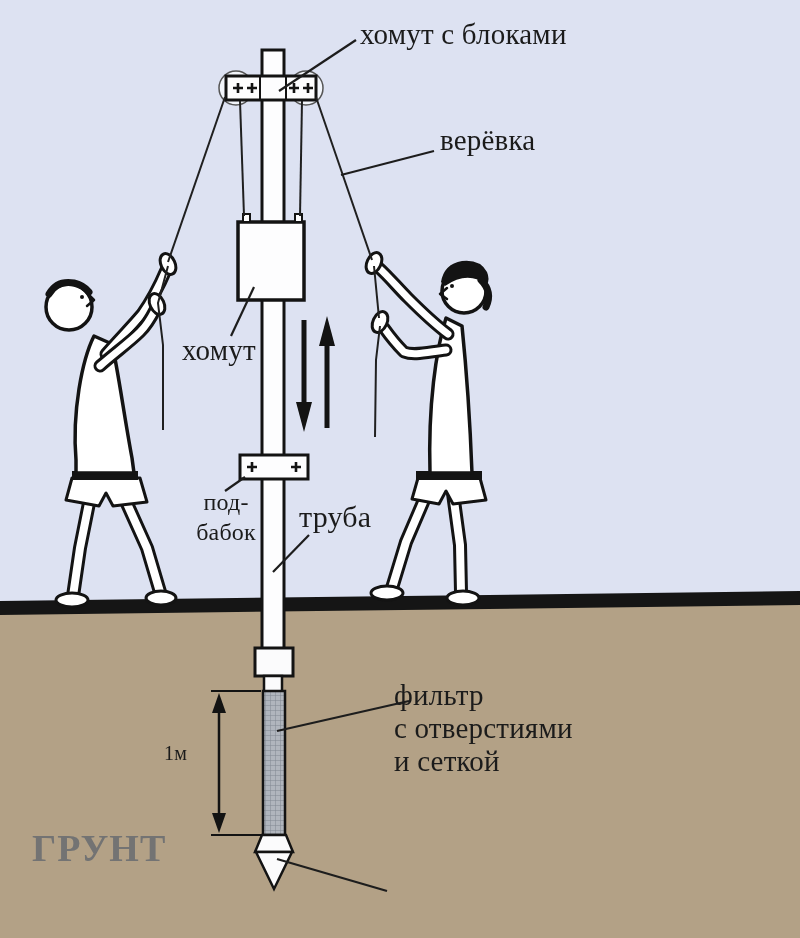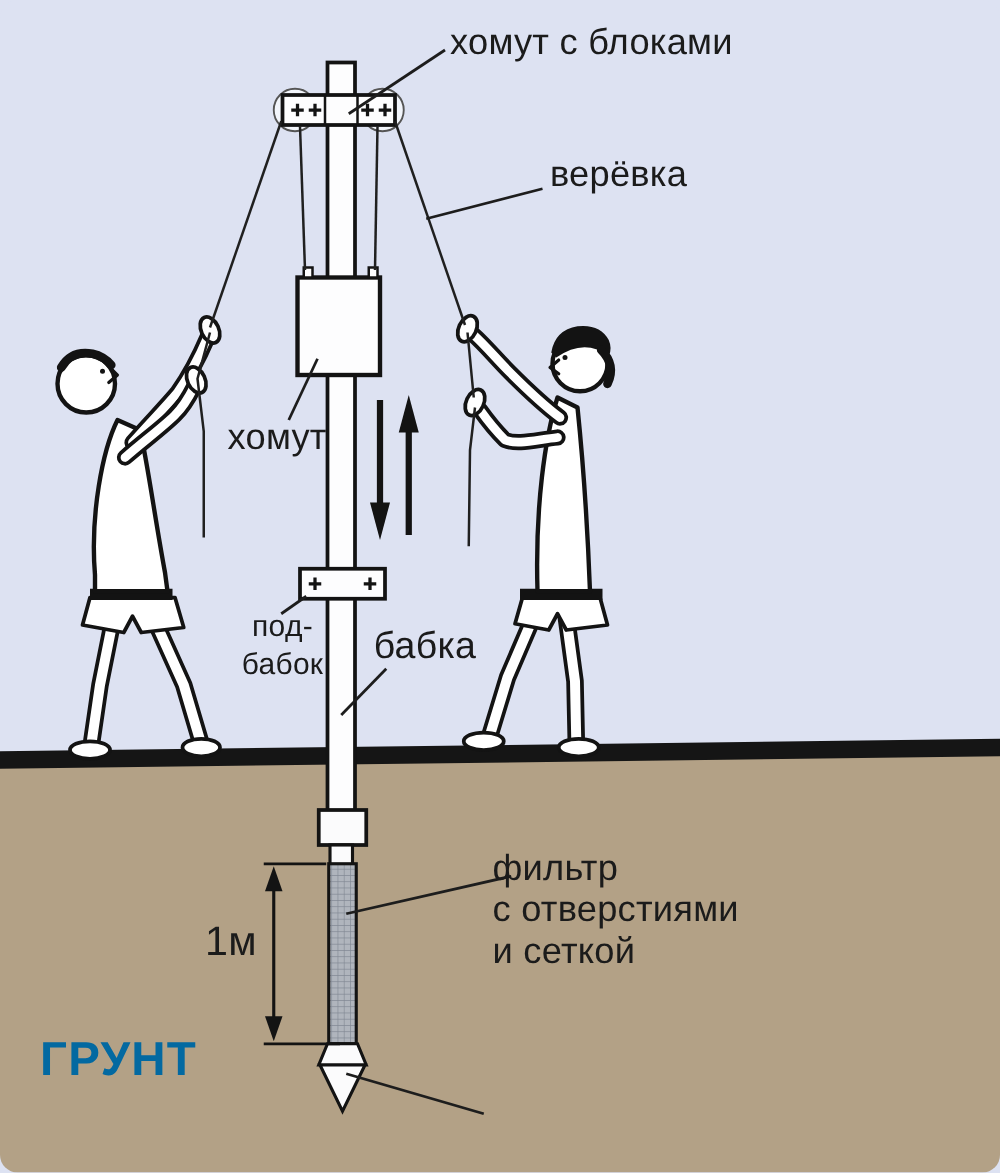--- a/index.html
+++ b/index.html
@@ -1,32 +1,32 @@
 <!DOCTYPE html>
 <html><head>
 <meta charset="utf-8">
 <style>
   html,body{margin:0;padding:0;background:#dde2f2;}
   .stage{
     position:relative;width:800px;height:938px;overflow:hidden;
-    font-family:Liberation Sans, sans-serif;color:#1b1b1b;border-radius:14px;
+    font-family:Liberation Serif, serif;color:#1b1b1b;
   }
   .stage svg{position:absolute;left:0;top:0;}
   .lbl{
     position:absolute;font-size:29px;line-height:32px;color:#1b1b1b;
     white-space:pre-line;letter-spacing:0.2px;
   }
   .lbl-clamp{left:360px;top:18px;}
   .lbl-rope{left:440px;top:124px;}
   .lbl-babka{left:182px;top:334px;}
   .lbl-podbabok{left:160px;top:487px;width:90px;text-align:center;font-size:24px;line-height:30px;margin-left:21px;}
   .lbl-truba{left:299px;top:501px;font-size:30px;}
   .lbl-filter{left:394px;top:679px;width:222px;line-height:33px;}
-  .lbl-1m{left:164px;top:737px;font-size:33px;}
-  .lbl-grunt{left:32px;top:832px;font-size:38px;font-weight:bold;color:#0369a1;letter-spacing:1px;}
+  .lbl-1m{left:164px;top:737px;font-size:20px;}
+  .lbl-grunt{left:32px;top:832px;font-size:38px;font-weight:bold;color:#737373;letter-spacing:1px;}
   .lbl-tip{left:392px;top:869px;}
 </style>
 </head>
 <body>
 
 <div class="stage">
 
   <svg width="800" height="938" viewBox="0 0 800 938">
     <defs>
       <pattern id="mesh" width="5" height="5" patternUnits="userSpaceOnUse">
@@ -158,20 +158,20 @@
       <path d="M409,701 L277,731"></path>
       <path d="M277,859 L387,891"></path>
     </g>
   </svg>
 
   <div class="lbl lbl-clamp">хомут с блоками</div>
   <div class="lbl lbl-rope">верёвка</div>
   <div class="lbl lbl-babka">хомут</div>
   <div class="lbl lbl-podbabok">под-
 бабок</div>
-  <div class="lbl lbl-truba">бабка</div>
+  <div class="lbl lbl-truba">труба</div>
   <div class="lbl lbl-filter">фильтр
 с отверстиями
 и сеткой</div>
   <div class="lbl lbl-1m">1м</div>
   <div class="lbl lbl-grunt">ГРУНТ</div>
 
 </div>
 
 </body></html>

